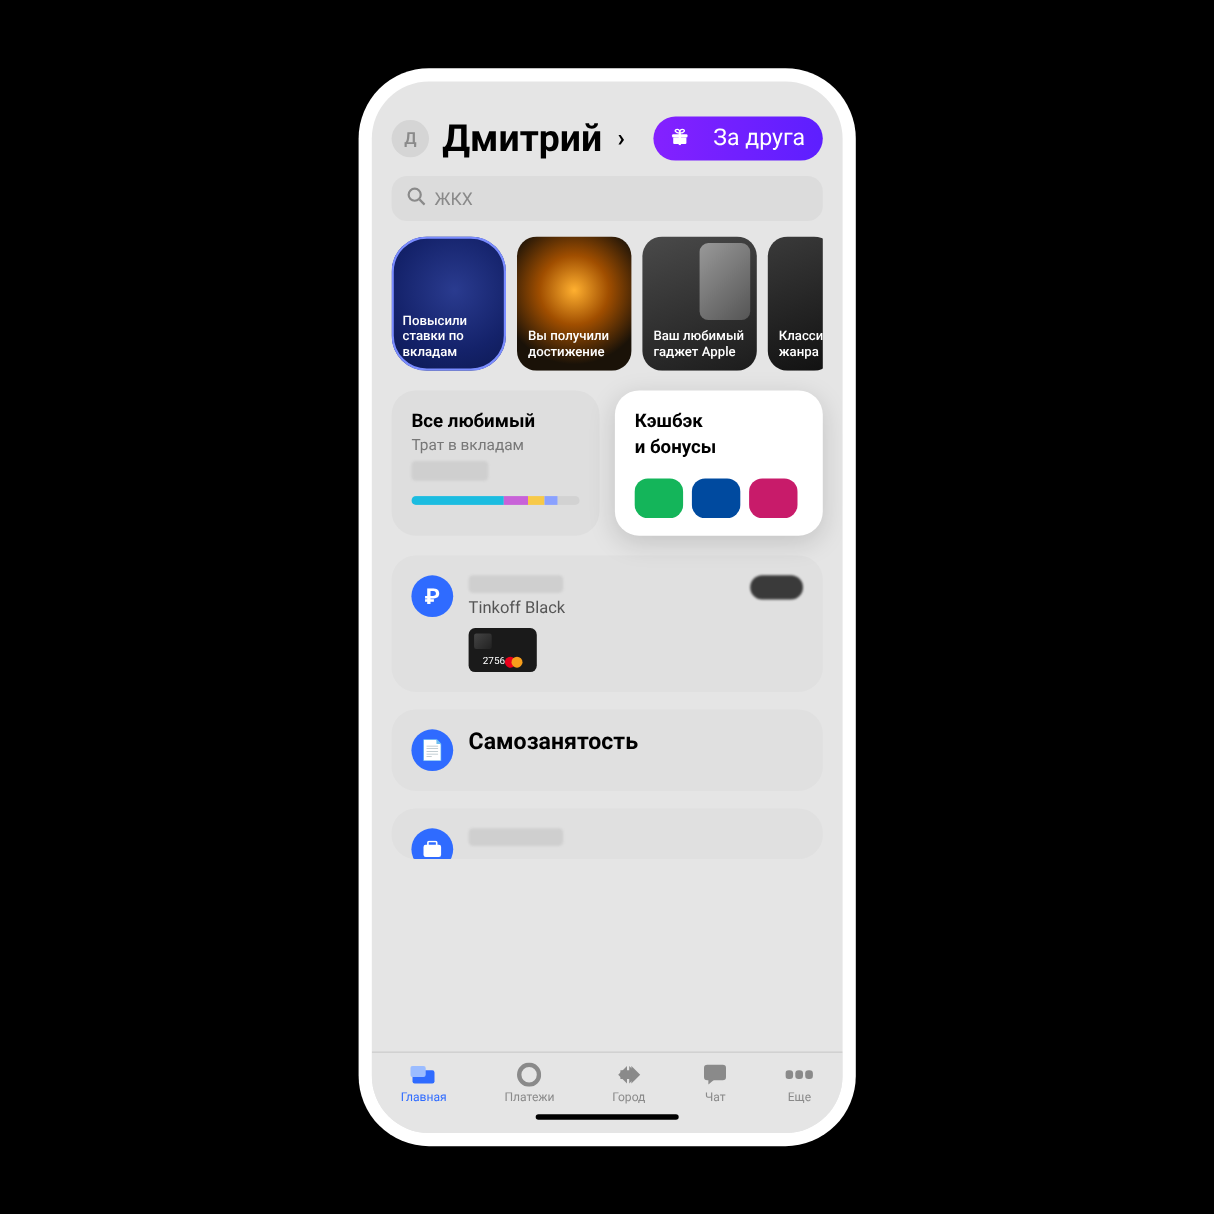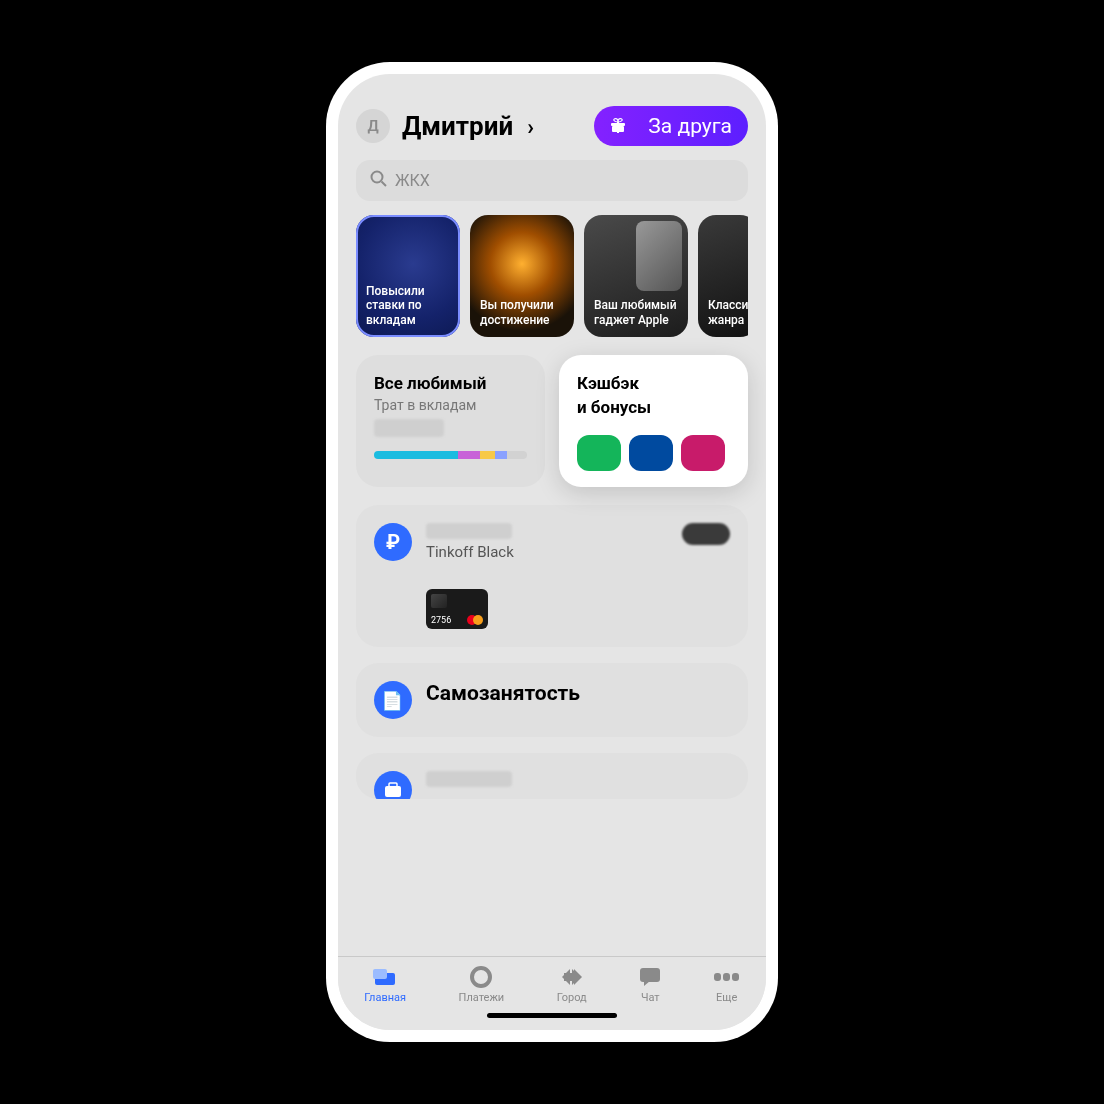--- a/index.html
+++ b/index.html
@@ -58,21 +58,21 @@
     margin-top: 32px;
     margin-bottom: 14px;
   }
   .user-block { display: flex; align-items: center; gap: 12px; }
   .avatar {
     width: 34px; height: 34px; border-radius: 50%;
     background: #d5d5d5; color:#8a8a8a;
     display: flex; align-items: center; justify-content: center;
     font-size: 15px; font-weight:600;
   }
-  .user-name { font-size: 26px; font-weight: 700; color:#000; }
+  .user-name { font-size: 34px; font-weight: 700; color:#000; }
   .chev { font-weight:700; font-size:22px; color:#000; margin-left:2px;}
   .promo-btn {
     display: flex; align-items: center; gap: 22px;
     background: linear-gradient(90deg,#8421ff,#5d1fff);
     color: #fff; font-size: 21px; font-weight: 400;
     padding: 8px 16px; border-radius: 20px;
   }
   .gift-icon { display:inline-block; }
   
   .search {
@@ -85,21 +85,21 @@
   .stories {
     display: flex; gap: 10px; overflow: hidden;
     margin-bottom: 18px;
   }
   .story {
     flex: 0 0 104px; height: 122px;
     border-radius: 18px; position: relative; overflow:hidden;
     display:flex; align-items:flex-end; padding:10px;
   }
   .story-text { color:#fff; font-size:12px; line-height:1.2; font-weight:500;}
-  .story.s0 { background: radial-gradient(circle at 55% 40%, #2a3b8f 0%, #14226a 60%, #0c1850 100%); outline:2px solid #7a8cff; outline-offset:-2px;}
+  .story.s0 { background: radial-gradient(circle at 55% 40%, #2a3b8f 0%, #14226a 60%, #0c1850 100%); outline:2px solid #7a8cff; outline-offset:-2px;border-radius:32px;}
   .story.s1 { background: radial-gradient(circle at 50% 40%, #ffb030 0%, #a04e00 35%, #1a1208 75%); }
   .story.s2 { background: linear-gradient(160deg,#4a4a4a,#1c1c1c); position:relative;}
   .story.s2::before{content:"";position:absolute;right:6px;top:6px;width:46px;height:70px;border-radius:8px;background:linear-gradient(135deg,#999,#555);}
   .story.s3 { flex:0 0 60px; background: linear-gradient(160deg,#3a3a3a,#111);}
   
   .widgets { display:flex; gap:14px; margin-bottom:18px;}
   .widget {
     flex:1; border-radius:22px; padding:18px 18px 16px;
   }
   .widget.ops { background:#dedede; }
@@ -127,22 +127,22 @@
     display:flex;flex-direction:column;
   }
   .card-row{display:flex;align-items:flex-start;gap:14px;}
   .round-icon{width:38px;height:38px;border-radius:50%;display:flex;align-items:center;justify-content:center;color:#fff;flex-shrink:0;}
   .ic-blue{background:#2f6bff;}
   .card-body{flex:1;}
   .blurred-sm{width:86px;height:16px;background:#cfcfcf;border-radius:4px;filter:blur(1px);margin-bottom:4px;}
   .card-sub{font-size:15px;color:#555;}
   .blurred-pill{width:48px;height:22px;background:#3a3a3a;border-radius:12px;filter:blur(1px);}
   .mini-card{
-    margin-top:28px;margin-left:52px;width:62px;height:40px;border-radius:6px;
-    background:#1a1a1a;display:flex;align-items:flex-end;justify-content:space-between;
+    margin-top:10px;margin-left:52px;width:62px;height:40px;border-radius:6px;
+    background:#1a1a1a;display:flex;align-items:flex-end;justify-content:center;
     padding:4px 5px;position:relative;
   }
   .mini-card::before{content:"";position:absolute;left:5px;top:5px;width:16px;height:14px;background:linear-gradient(135deg,#444,#222);border-radius:2px;}
   .mini-card-num{color:#fff;font-size:9px;}
   .mc-logo{display:flex;}
   .mc-logo span{width:10px;height:10px;border-radius:50%;}
   .mc-logo .r{background:#eb001b;}
   .mc-logo .y{background:#f79e1b;margin-left:-4px;}
   .card.simple .card-sub{font-size:21px;font-weight:700;color:#000;}
   .card.partial{padding-bottom:0;overflow:hidden;max-height:46px;}

